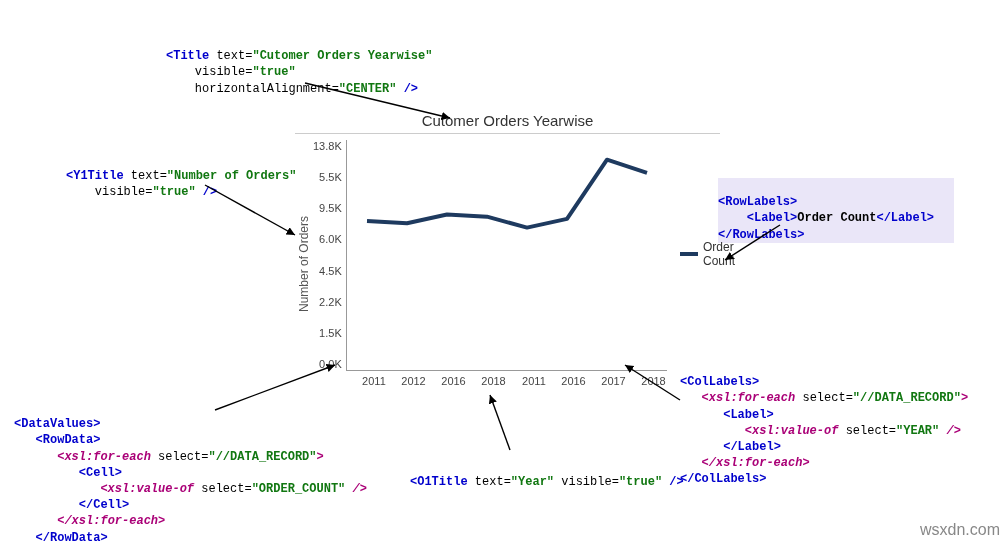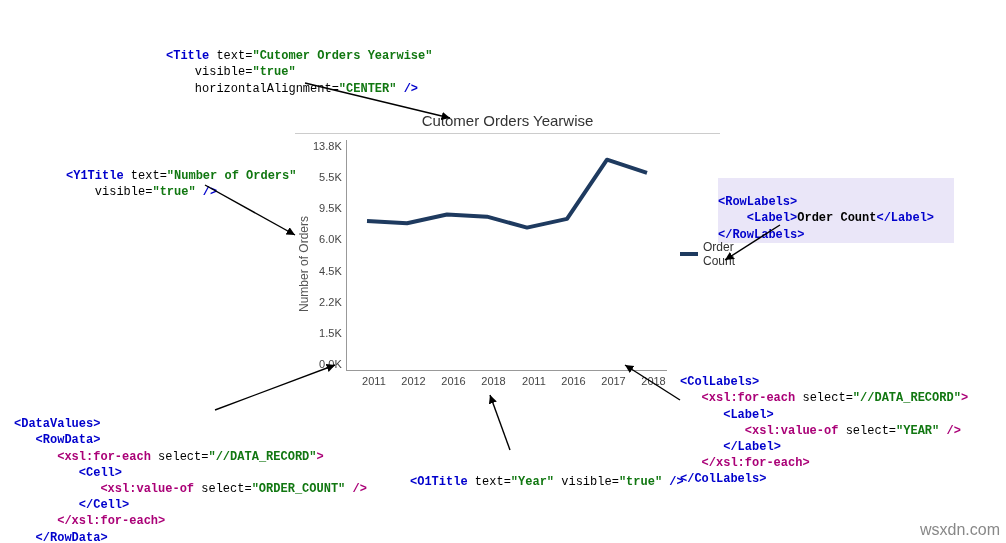--- a/index.html
+++ b/index.html
@@ -15,21 +15,21 @@
   .code {
     font-family: "Courier New", Courier, monospace;
     font-size: 12px;
     line-height: 1.35;
     white-space: pre;
     position: absolute;
   }
   .code .tag   { color: #0000cc; font-weight: bold; }
   .code .attr  { color: #000000; }
   .code .val   { color: #117711; font-weight: bold; }
-  .code .keyw  { color: #aa0077; font-weight: bold; }
+  .code .keyw  { color: #aa0077; font-weight: bold; font-style: italic; }
   .code .bold  { font-weight: bold; }
 
   .region-rowlabels { background: #eae6f8; padding-right: 20px; }
 
   
   svg.arrow { position: absolute; overflow: visible; }
 
   
   .chartbox {
     position: absolute;

